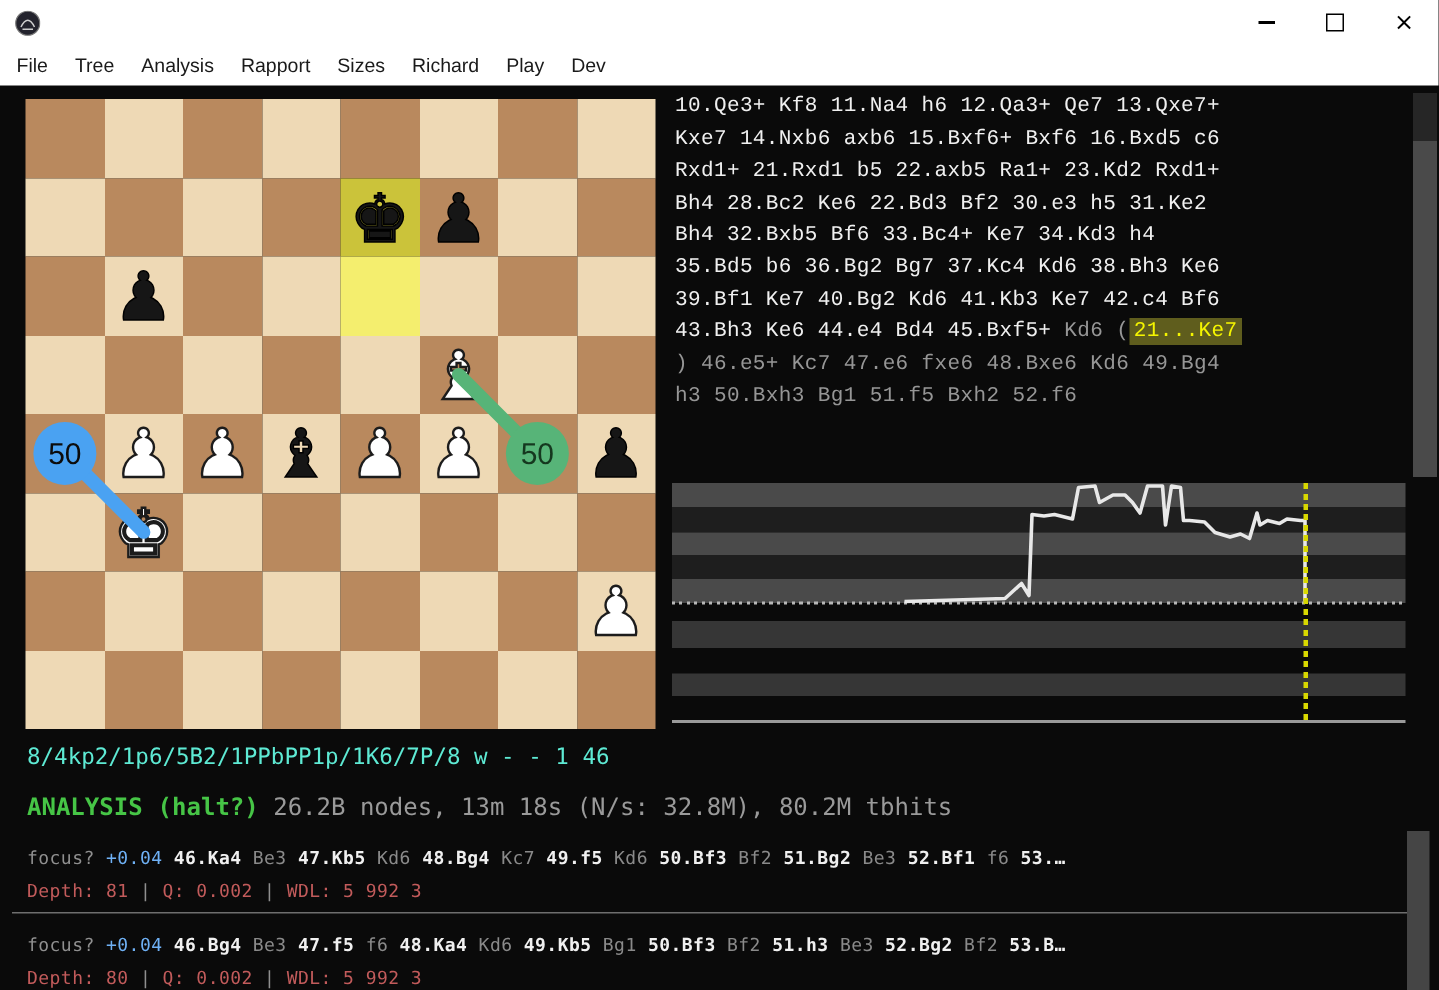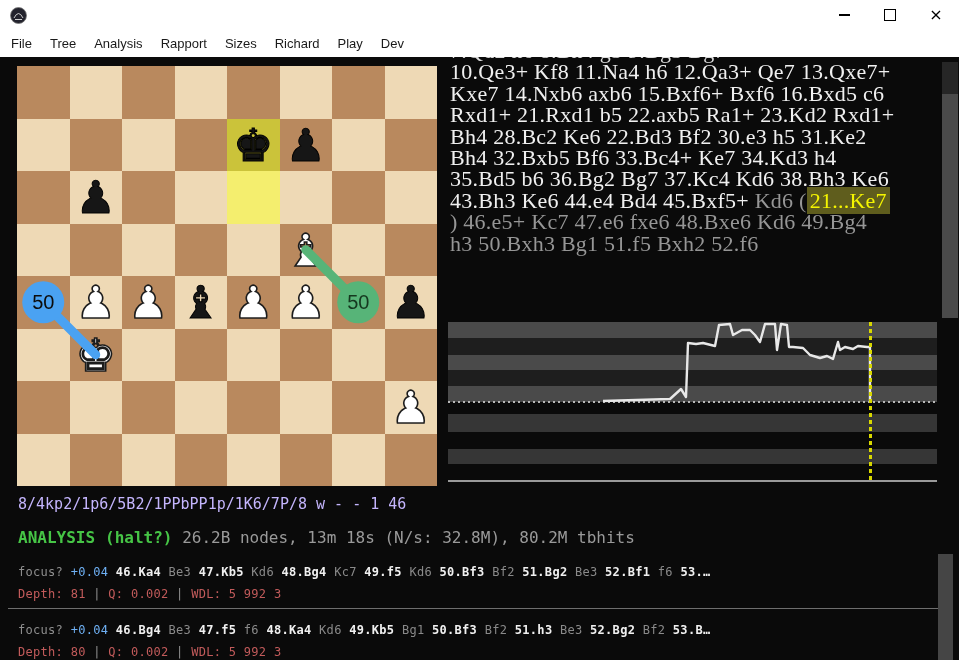--- a/index.html
+++ b/index.html
@@ -23,41 +23,41 @@
   .board-grid{position:absolute;left:0;top:0;width:420px;height:420px;display:grid;
     grid-template-columns:repeat(8,52.5px);grid-template-rows:repeat(8,52.5px);}
   .piece{position:absolute;width:52.5px;height:52.5px;text-align:center;line-height:54px;
     font-size:45px;font-family:"DejaVu Sans",sans-serif;}
   .wp{color:#ffffff;-webkit-text-stroke:1.6px #1c1c1c;text-shadow:0 0 1px #222;}
   .bp{color:#161616;-webkit-text-stroke:1px #000;}
   .board-svg{position:absolute;left:0;top:0;width:420px;height:420px;pointer-events:none;}
   .arrow-label{font-family:"Liberation Sans",sans-serif;font-size:20px;}
   
   .moves{position:absolute;left:450px;top:57px;width:492px;height:262px;overflow:hidden;
-    font-family:Liberation Serif, serif;font-size:22px;letter-spacing:.25px;}
+    font-family:Liberation Mono, monospace;font-size:14px;letter-spacing:.25px;}
   .moves-inner{margin-top:-17px;}
   .mline{height:21.4px;line-height:21.4px;white-space:pre;}
   .m-main{color:#f0f0f0;}
   .m-var{color:#969696;}
   .m-current{color:#f5f500;background:#5f5d1d;padding:1px 3px;}
   .m-partial{color:#dcdcdc;}
   .moves-scrollbar{position:absolute;left:942px;top:62px;width:16px;height:256px;background:#262626;}
   .moves-scrollbar .thumb{position:absolute;left:0;top:32px;width:16px;height:224px;background:#4a4a4a;}
   
   .graph{position:absolute;left:448px;top:322px;width:489px;height:159px;}
   .graph-band{width:489px;}
   .graph-midline{position:absolute;left:0;top:78.5px;width:489px;height:2px;
     background:repeating-linear-gradient(90deg,#b8b8b8 0 2px,transparent 2px 5px);}
   .graph-svg{position:absolute;left:0;top:0;width:489px;height:159px;}
   .graph-cursor{position:absolute;top:0;width:3px;height:159px;
     background:repeating-linear-gradient(180deg,#d8d800 0 4px,transparent 4px 7px);}
   .graph-bottom{position:absolute;left:448px;top:480px;width:489px;height:1.5px;background:#9a9a9a;}
   
   .fen{position:absolute;left:18px;top:495px;font-family:"DejaVu Sans Mono",monospace;
-    font-size:15px;color:#c4b5fd;white-space:pre;}
+    font-size:15px;color:#5eead4;white-space:pre;}
   .status{position:absolute;left:18px;top:528px;font-family:"DejaVu Sans Mono",monospace;
     font-size:16px;white-space:pre;}
   .st-green{color:#46c546;font-weight:bold;}
   .st-gray{color:#9a9a9a;}
   .engine{position:absolute;left:18px;top:554px;width:925px;height:106px;
     font-family:"DejaVu Sans Mono",monospace;font-size:12px;letter-spacing:.3px;white-space:pre;}
   .erow{position:absolute;left:0;height:22px;line-height:22px;}
   .tk-dim{color:#8f8f8f;}
   .tk-eval{color:#6fb1f5;}
   .tk-w{color:#f0f0f0;font-weight:bold;}
@@ -192,20 +192,21 @@
 
 <div class="moves">
   <div class="moves-inner" id="moves-inner">
       <div class="mline m-partial">7.Qd2 h6 8.Bh4 g5 9.Bg3 Bg7</div>
       <div class="mline"><span class="m-main">10.Qe3+ Kf8 11.Na4 h6 12.Qa3+ Qe7 13.Qxe7+</span></div>
       <div class="mline"><span class="m-main">Kxe7 14.Nxb6 axb6 15.Bxf6+ Bxf6 16.Bxd5 c6</span></div>
       <div class="mline"><span class="m-main">Rxd1+ 21.Rxd1 b5 22.axb5 Ra1+ 23.Kd2 Rxd1+</span></div>
       <div class="mline"><span class="m-main">Bh4 28.Bc2 Ke6 22.Bd3 Bf2 30.e3 h5 31.Ke2</span></div>
       <div class="mline"><span class="m-main">Bh4 32.Bxb5 Bf6 33.Bc4+ Ke7 34.Kd3 h4</span></div>
       <div class="mline"><span class="m-main">35.Bd5 b6 36.Bg2 Bg7 37.Kc4 Kd6 38.Bh3 Ke6</span></div>
+      <div class="mline"><span class="m-main">39.Bf1 Ke7 40.Bg2 Kd6 41.Kb3 Ke7 42.c4 Bf6</span></div>
       <div class="mline"><span class="m-main">43.Bh3 Ke6 44.e4 Bd4 45.Bxf5+ </span><span class="m-var">Kd6 (</span><span class="m-current">21...Ke7</span></div>
       <div class="mline"><span class="m-var">) 46.e5+ Kc7 47.e6 fxe6 48.Bxe6 Kd6 49.Bg4</span></div>
       <div class="mline"><span class="m-var">h3 50.Bxh3 Bg1 51.f5 Bxh2 52.f6</span></div>
     </div>
 </div>
 <div class="moves-scrollbar">
   <div class="thumb"></div>
 </div>
 
 <div class="graph" id="graph">

